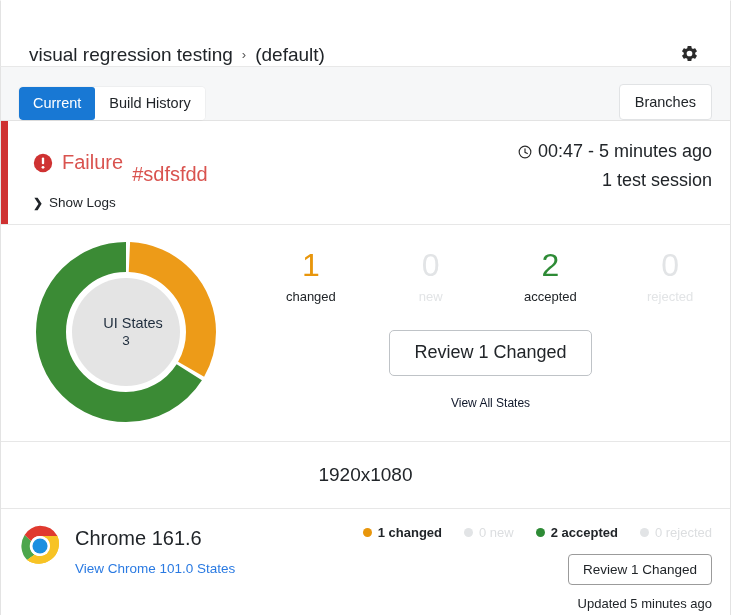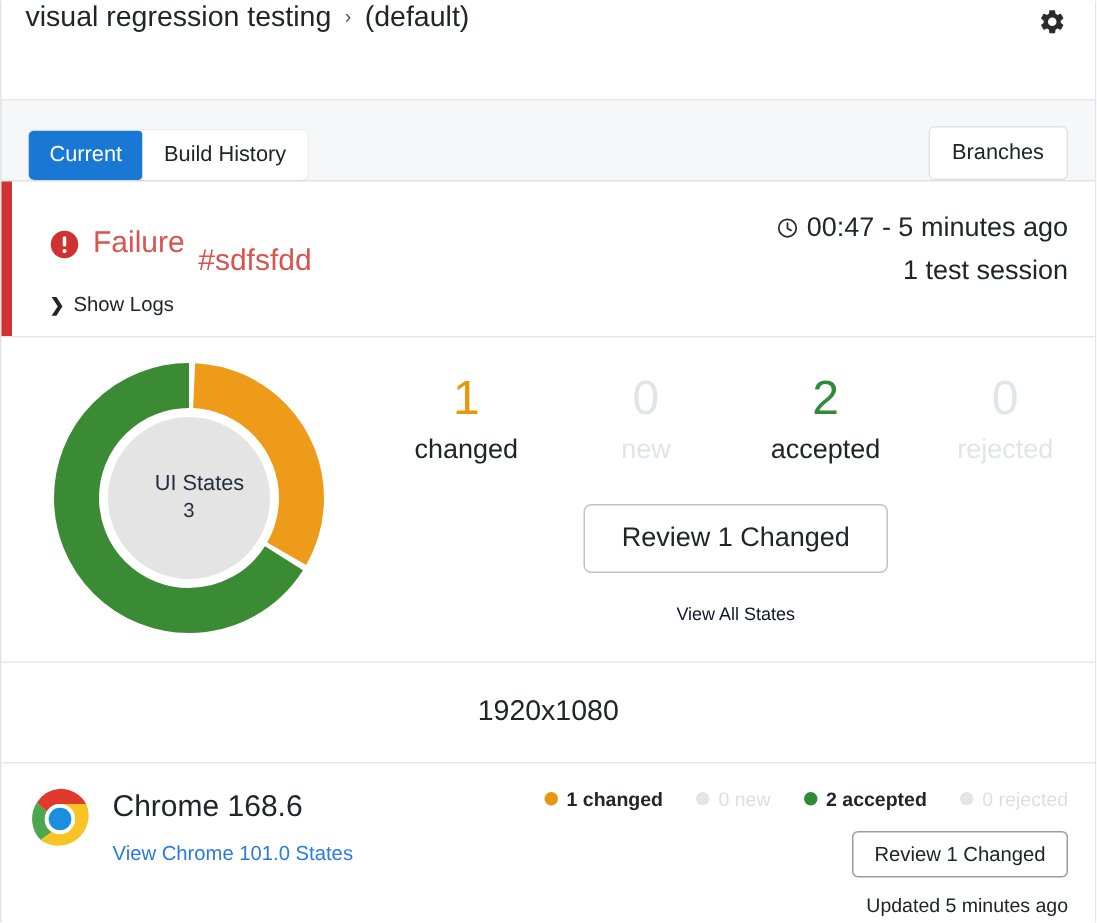--- a/index.html
+++ b/index.html
@@ -19,22 +19,22 @@
   }
 
   
   .header {
     position: relative;
     height: 66px;
     border-left: 1px solid #e3e3e3;
     border-right: 1px solid #e3e3e3;
     border-top: 1px solid #ffffff;
     display: flex;
-    align-items: flex-start;
-    padding: 0 16px;
+    align-items: flex-end;
+    padding: 0 28px;
     box-sizing: border-box;
     background: #fff;
   }
   .breadcrumb {
     display: flex;
     align-items: baseline;
     font-size: 19px;
     color: #212529;
     font-weight: 400;
   }
@@ -202,21 +202,21 @@
   .stat {
     flex: 1;
     text-align: center;
   }
   .stat .num {
     font-size: 32px;
     line-height: 1.25;
     font-weight: 400;
   }
   .stat .lbl {
-    font-size: 18px;
+    font-size: 13px;
     margin-top: 4px;
   }
   .stat.changed .num { color: #e8960c; }
   .stat.changed .lbl { color: #212529; }
   .stat.new .num, .stat.new .lbl { color: #e2e4e6; }
   .stat.accepted .num { color: #2e8b36; }
   .stat.accepted .lbl { color: #212529; }
   .stat.rejected .num, .stat.rejected .lbl { color: #e2e4e6; }
 
   .review-area {
@@ -423,21 +423,21 @@
             <path d="M50 2a48 48 0 0 1 41.6 24H50a24 24 0 0 0-21.1 12.5L13.3 23.8A48 48 0 0 1 50 2z" fill="#e03a2f"></path>
             <path d="M13.3 23.8l15.6 14.7A24 24 0 0 0 36.9 70.8L19.4 83.3A48 48 0 0 1 13.3 23.8z" fill="#4ca64c"></path>
             <path d="M19.4 83.3L36.9 70.8A24 24 0 0 0 71.1 62.3L91.6 26A48 48 0 0 1 19.4 83.3z" fill="#f7c325"></path>
             <path d="M91.6 26A48 48 0 0 1 19.4 83.3l17.5-12.5a24 24 0 1 0 13-44.8z" fill="#f7c325"></path>
             <path d="M50 26h41.6a48 48 0 0 1-72.2 57.3l17.5-12.5A24 24 0 1 1 50 26z" fill="none"></path>
             <circle cx="50" cy="50" r="24" fill="#ffffff"></circle>
             <circle cx="50" cy="50" r="18" fill="#1a8fe0"></circle>
           </svg>
         </span>
         <div>
-          <div class="browser-name">Chrome 168.6</div>
+          <div class="browser-name">Chrome 161.6</div>
           <a class="browser-link">View Chrome 101.0 States</a>
         </div>
       </div>
 
       <div class="browser-right">
         <div class="legend">
           <div class="legend-item solid">
             <span class="dot" style="background:#e8960c"></span>
             <span>1 changed</span>
           </div>

